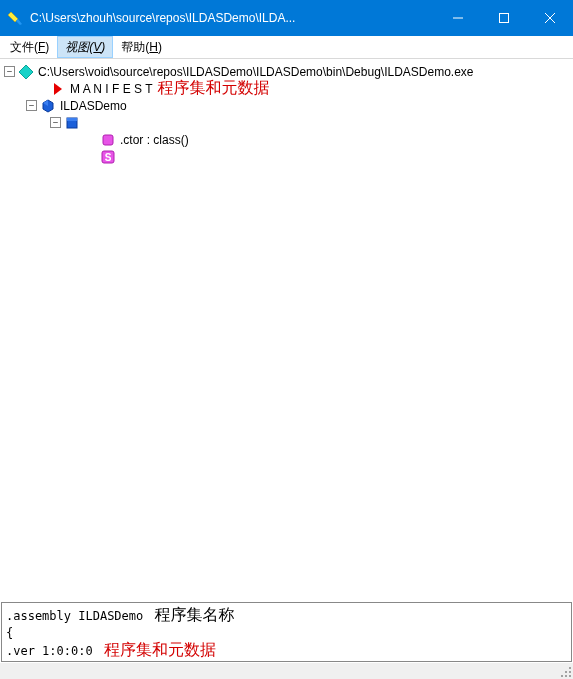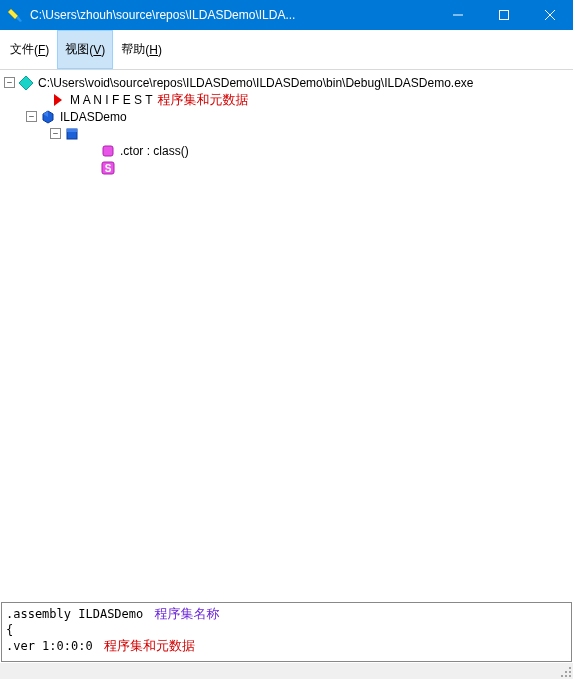--- a/index.html
+++ b/index.html
@@ -1,39 +1,39 @@
 <!DOCTYPE html>
 <html><head>
 <meta charset="utf-8">
 <style>
   * { box-sizing: border-box; }
   html, body { margin: 0; padding: 0; font-family: "Microsoft YaHei", "Segoe UI", sans-serif; font-size: 12px; }
   body { width: 573px; height: 679px; background: #fff; display: flex; flex-direction: column; overflow: hidden; }
 
-  .titlebar { height: 30px; background: #0078d7; color: #fff; display: flex; align-items: center; }
+  .titlebar { height: 36px; background: #0078d7; color: #fff; display: flex; align-items: center; }
   .titlebar .app-icon { width: 16px; height: 16px; margin: 0 6px 0 8px; display: flex; align-items: center; justify-content: center; }
   .titlebar .title-text { flex: 1; font-size: 12px; white-space: nowrap; overflow: hidden; }
   .titlebar .win-controls { display: flex; height: 100%; }
   .winbtn { width: 46px; display: flex; align-items: center; justify-content: center; color: #fff; }
   .winbtn svg { width: 10px; height: 10px; }
 
-  .menubar { height: 40px; background: #fff; border-bottom: 1px solid #d9d9d9; display: flex; align-items: stretch; padding: 0 2px; }
+  .menubar { height: 23px; background: #fff; border-bottom: 1px solid #d9d9d9; display: flex; align-items: stretch; padding: 0 2px; }
   .menu-item { padding: 0 8px; display: flex; align-items: center; font-size: 12px; }
   .menu-item u { text-decoration: underline; }
-  .menu-item.active { background: #cce4f7; border: 1px solid #99d1ff; padding: 0 7px; }
+  .menu-item.active { background: #cce4f7; border: 1px solid #99d1ff; padding: 0 7px; font-style: italic; }
 
   .tree-pane { flex: 1; background: #fff; overflow: auto; padding: 4px 2px; position: relative; }
   .row { display: flex; align-items: center; height: 17px; white-space: nowrap; }
   .indent { display: inline-block; }
   .twisty { width: 11px; height: 11px; border: 1px solid #888; background: #fff; display: inline-flex; align-items: center; justify-content: center; margin-right: 3px; font-size: 9px; line-height: 1; color: #444; font-family: monospace; }
   .spacer-twisty { width: 14px; display: inline-block; }
   .node-icon { width: 16px; height: 16px; display: inline-flex; align-items: center; justify-content: center; margin-right: 3px; }
   .node-label { font-size: 12px; color: #000; padding: 0 1px; }
   .node-label.selected { background: #0078d7; color: #fff; border: 1px dotted #000; }
-  .annot { color: #d30000; font-size: 13px; margin-left: 4px; }
+  .annot { color: #d30000; font-size: 16px; margin-left: 4px; }
 
   .bottom-pane { height: 60px; border: 1px solid #888; margin: 1px; padding: 2px 4px; font-family: Consolas, monospace; font-size: 12px; background: #fff; overflow: hidden; }
 
   .statusbar { height: 16px; background: #f0f0f0; display: flex; justify-content: flex-end; align-items: center; }
   .size-grip { width: 16px; height: 16px; display: flex; align-items: flex-end; justify-content: flex-end; }
 
   
 </style>
 </head>
 <body>
@@ -147,21 +147,21 @@
           <text x="8" y="12" text-anchor="middle" font-size="10" font-weight="bold" fill="#fff">S</text>
         </svg>
     </span>
   </div>
 
 </div>
 
 <div class="bottom-pane">
   <div>
     <span>.assembly ILDASDemo</span>
-    <span class="annot" style="color:#6d28d9">程序集名称</span>
+    <span class="annot" style="color:#000000">程序集名称</span>
   </div>
   <div>{</div>
   <div>
     <span>  .ver 1:0:0:0</span>
     <span class="annot" style="color:#d30000">程序集和元数据</span>
   </div>
 </div>
 
 <div class="statusbar">
   <span class="size-grip">

